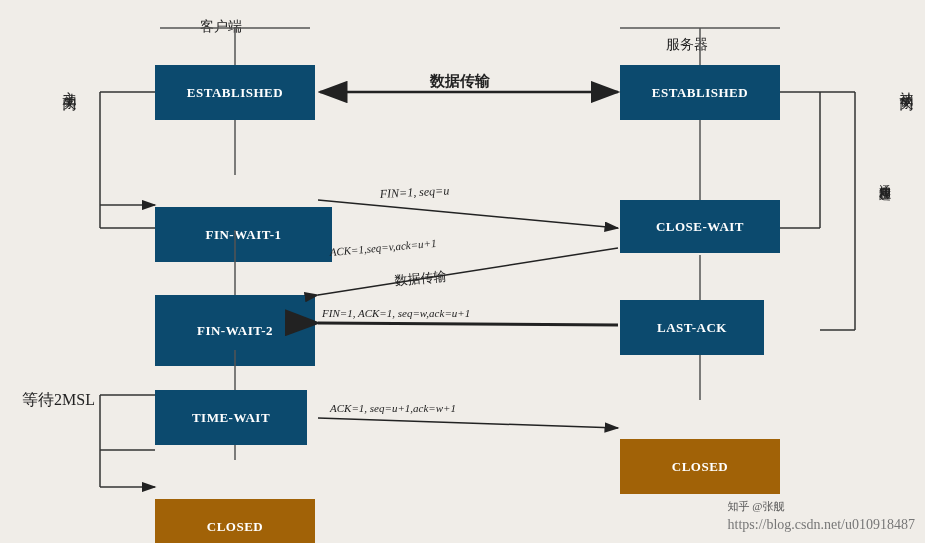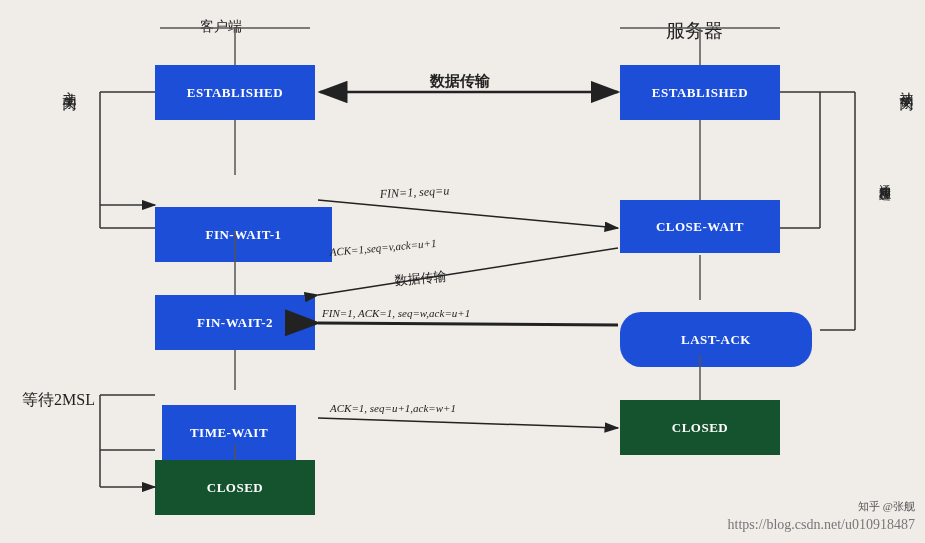--- a/index.html
+++ b/index.html
@@ -23,37 +23,38 @@
       position: absolute;
       display: flex;
       align-items: center;
       justify-content: center;
       font-size: 13px;
       font-weight: bold;
       color: #fff;
       letter-spacing: 0.5px;
     }
     .state-box.gray {
-      background: #1d4ed8;
+      background: #0c4a6e;
     }
     .state-box.darker {
-      background: #14532d;
+      background: #a16207;
+      margin-top: 39px;
     }
 
     
     .client-established { left: 155px; top: 65px; width: 160px; height: 55px; }
     .client-finwait1    { left: 155px; top: 175px; width: 177px; height: 55px; margin-top: 32px; }
-    .client-finwait2    { left: 155px; top: 295px; width: 160px; height: 55px; }
-    .client-timewait    { left: 155px; top: 405px; width: 134px; height: 55px; margin-left: 7px; }
+    .client-finwait2    { left: 155px; top: 295px; width: 160px; height: 71px; }
+    .client-timewait    { left: 155px; top: 390px; width: 152px; height: 55px; }
     .client-closed      { left: 155px; top: 460px; width: 160px; height: 55px; }
 
     
     .server-established { left: 620px; top: 65px; width: 160px; height: 55px; }
     .server-closewait   { left: 620px; top: 200px; width: 160px; height: 53px; }
-    .server-lastack     { left: 620px; top: 312px; width: 192px; height: 55px; border-radius: 21px; }
+    .server-lastack     { left: 620px; top: 300px; width: 144px; height: 55px; }
     .server-closed      { left: 620px; top: 400px; width: 160px; height: 55px; }
 
     
     .label {
       position: absolute;
       font-size: 13px;
       color: #222;
     }
 
     
@@ -76,32 +77,32 @@
       pointer-events: none;
     }
 
     
     .watermark {
       position: absolute;
       bottom: 8px;
       right: 10px;
       font-size: 11px;
       color: #555;
-      text-align: right;
+      text-align: left;
       line-height: 1.5;
     }
   </style>
 </head>
 <body>
 
 <div class="diagram-container">
 
   <div class="label" style="left:200px; top:18px; font-size:14px;">客户端</div>
 
-  <div class="label" style="left:666px; top:18px; font-size:19px;font-family:Liberation Mono, monospace;">服务器</div>
+  <div class="label" style="left:666px; top:36px; font-size:14px;font-family:Liberation Mono, monospace;">服务器</div>
 
   <div class="vertical-text" style="left:60px; top:80px; height:120px; font-size:14px; writing-mode:vertical-lr; letter-spacing:2px;">
     <span>主动关闭</span>
   </div>
 
   <div class="vertical-text" style="right:10px; top:80px; height:140px; font-size:14px; writing-mode:vertical-lr; letter-spacing:2px;">
     <span>被动关闭</span>
   </div>
 
   <div class="vertical-text" style="right:32px; top:175px; height:140px; font-size:12px; writing-mode:vertical-lr; letter-spacing:1px;">

